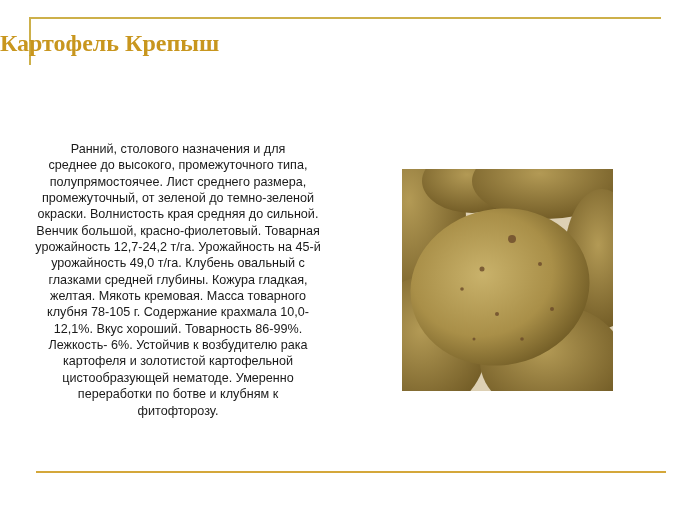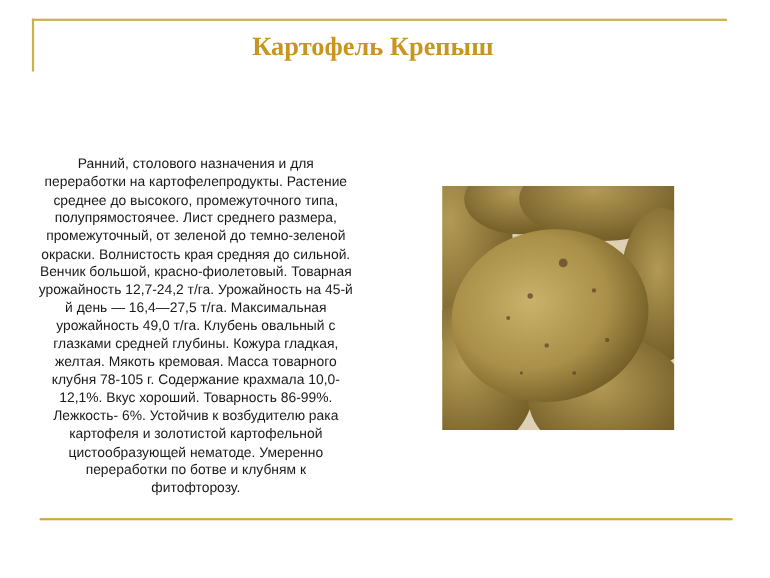--- a/index.html
+++ b/index.html
@@ -1,45 +1,43 @@
 <!DOCTYPE html>
 <html><head>
 <meta charset="utf-8">
 <style>
   html, body { margin:0; padding:0; }
   body { width:700px; height:525px; background:#ffffff; position:relative; overflow:hidden; }
   .frame-top { position:absolute; left:29px; top:17px; width:632px; height:2px; background:#cdb04a; }
   .frame-left { position:absolute; left:29px; top:17px; width:2px; height:48px; background:#cdb04a; }
-  .title { position:absolute; left:0; width:678px; top:30px; text-align:center;
+  .title { position:absolute; left:0; width:678px; top:30px; text-align:left;
     font-family:"Liberation Serif", serif; font-weight:bold; font-size:24px; color:#c8961e; }
   .body-text { position:absolute; left:18px; top:141px; width:320px;
     font-family:"Liberation Sans", sans-serif; font-size:12.6px; line-height:16.35px; color:#1a1a1a; }
   .body-text .ln { display:block; white-space:nowrap;text-align:center; }
   .photo { position:absolute; left:402px; top:169px; width:211px; height:222px; overflow:hidden;
     background:#e8ddc8; }
   .frame-bottom { position:absolute; left:36px; top:471px; width:630px; height:2px; background:#d4a73a; }
 </style>
 </head>
 <body>
 
 <div class="frame-top"></div>
 <div class="frame-left"></div>
 
 <div class="title">Картофель Крепыш</div>
 
 <div class="body-text">
   <span class="ln">Ранний, столового назначения и для</span>
-  <span class="ln">переработки на картофелепродукты. Растение</span>
   <span class="ln">среднее до высокого, промежуточного типа,</span>
   <span class="ln">полупрямостоячее. Лист среднего размера,</span>
   <span class="ln">промежуточный, от зеленой до темно-зеленой</span>
   <span class="ln">окраски. Волнистость края средняя до сильной.</span>
   <span class="ln">Венчик большой, красно-фиолетовый. Товарная</span>
   <span class="ln">урожайность 12,7-24,2 т/га. Урожайность на 45-й</span>
-  <span class="ln">й день — 16,4—27,5 т/га. Максимальная</span>
   <span class="ln">урожайность 49,0 т/га. Клубень овальный с</span>
   <span class="ln">глазками средней глубины. Кожура гладкая,</span>
   <span class="ln">желтая. Мякоть кремовая. Масса товарного</span>
   <span class="ln">клубня 78-105 г. Содержание крахмала 10,0-</span>
   <span class="ln">12,1%. Вкус хороший. Товарность 86-99%.</span>
   <span class="ln">Лежкость- 6%. Устойчив к возбудителю рака</span>
   <span class="ln">картофеля и золотистой картофельной</span>
   <span class="ln">цистообразующей нематоде. Умеренно</span>
   <span class="ln">переработки по ботве и клубням к</span>
   <span class="ln">фитофторозу.</span>

